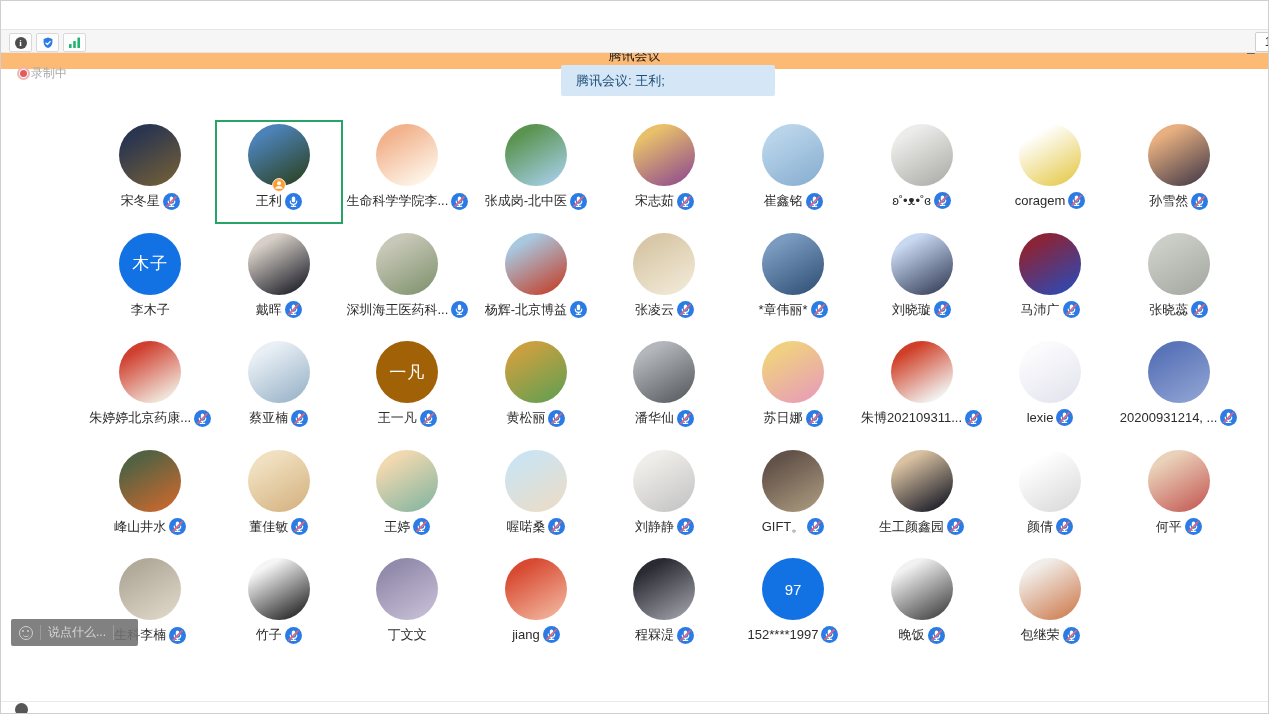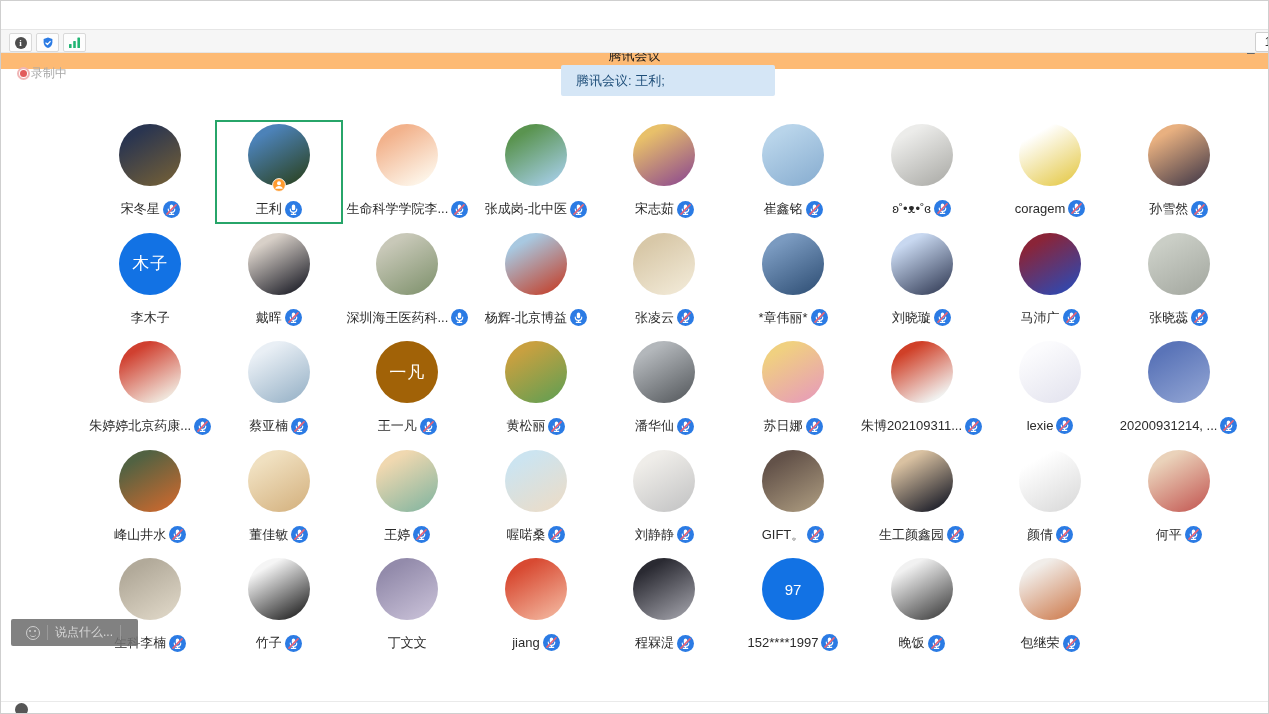--- a/index.html
+++ b/index.html
@@ -37,27 +37,27 @@
        grid-template-columns:repeat(9,128.55px);grid-auto-rows:108.6px;}
   .cell{position:relative;display:flex;flex-direction:column;align-items:center;}
   .cell.selected::after{content:"";position:absolute;left:0;right:0;top:3px;bottom:2px;
        border:2px solid #27a569;pointer-events:none;}
   .avwrap{position:relative;margin-top:7px;width:62px;height:62px;}
   .avatar{width:62px;height:62px;border-radius:50%;display:flex;align-items:center;
        justify-content:center;overflow:hidden;}
   .avatar .avtext{color:#fff;font-size:17px;letter-spacing:1px;}
   .avatar .avtext.big{font-size:15px;letter-spacing:0;}
   .badge{position:absolute;left:50%;bottom:-6px;transform:translateX(-50%);width:14px;height:14px;}
-  .nameline{margin-top:14px;display:flex;align-items:center;gap:3px;max-width:126px;}
+  .nameline{margin-top:6px;display:flex;align-items:center;gap:3px;max-width:126px;}
   .pname{font-size:13px;color:#2b2b2b;white-space:nowrap;}
   .mic{width:17px;height:17px;flex:0 0 auto;}
   
   .chatbar{position:absolute;left:10px;top:618px;width:127px;height:27px;
        background:rgba(112,112,112,.88);border-radius:2px;display:flex;align-items:center;
-       padding:0 15px;box-sizing:border-box;gap:7px;z-index:5;}
+       padding:0 8px;box-sizing:border-box;gap:7px;z-index:5;}
   .chatbar .vdiv{width:1px;height:15px;background:#9a9a9a;}
   .chat-ph{font-size:12px;color:#d6d6d6;white-space:nowrap;}
   .smiley{width:14px;height:14px;border-radius:50%;border:1.4px solid #cfcfcf;position:relative;box-sizing:border-box;}
   .smiley::before{content:"";position:absolute;left:2px;top:3px;width:2px;height:2px;border-radius:50%;background:#cfcfcf;box-shadow:5px 0 0 #cfcfcf;}
   .smiley::after{content:"";position:absolute;left:2.5px;top:6px;width:6px;height:3px;
        border-bottom:1.4px solid #cfcfcf;border-radius:0 0 6px 6px;}
   
   .bottomline{position:absolute;left:0;top:700px;width:100%;border-top:1px solid #eaeaea;}
   .corner-emoji{position:absolute;left:14px;top:702px;width:13px;height:13px;border-radius:50%;
        background:#565656;}

